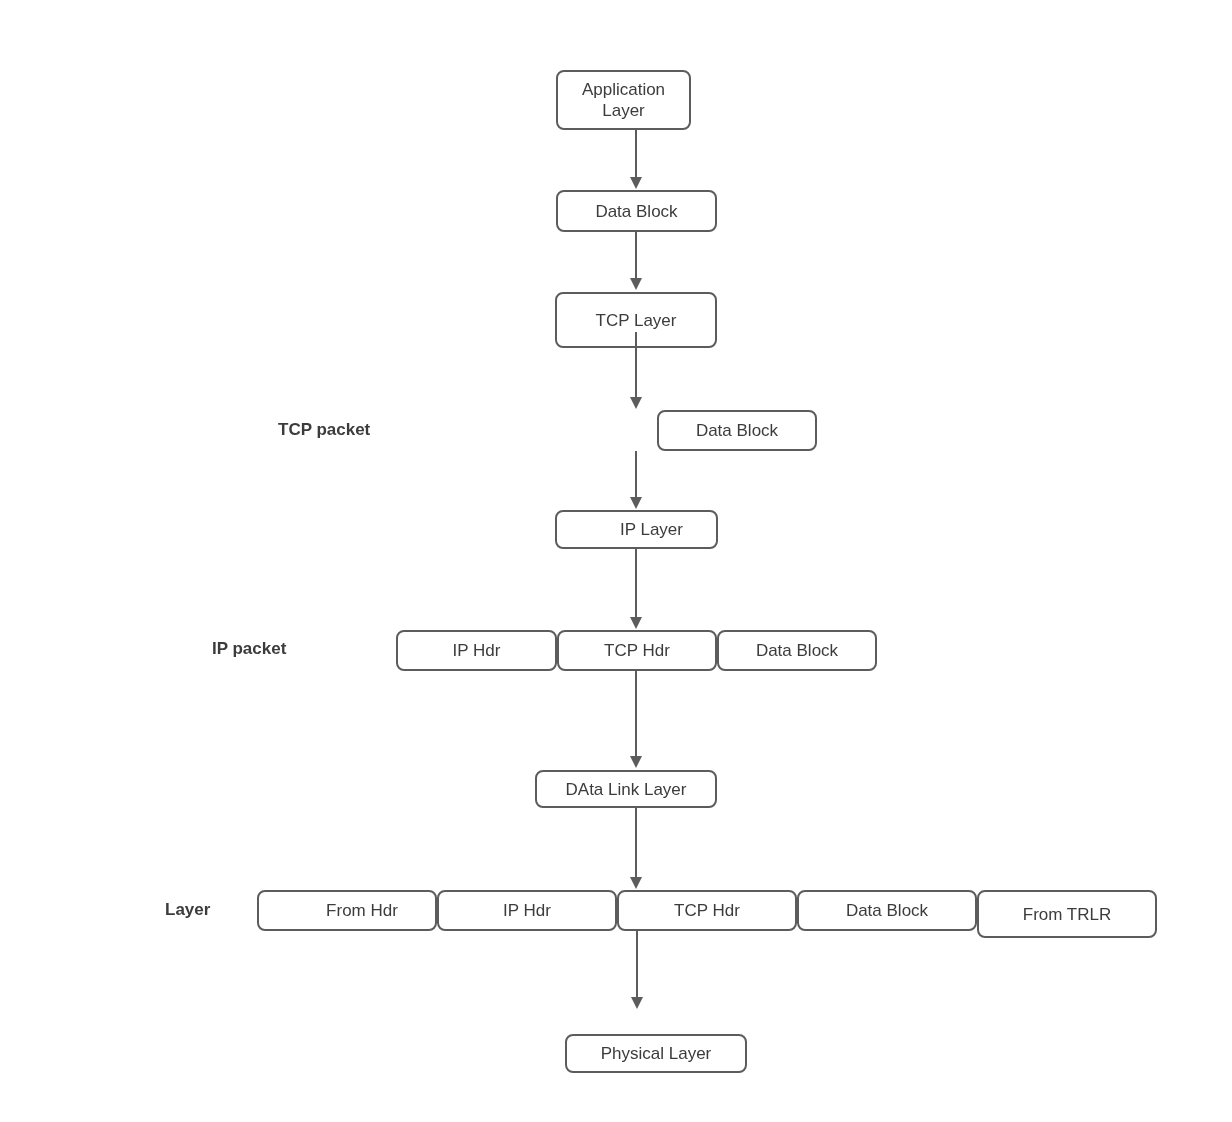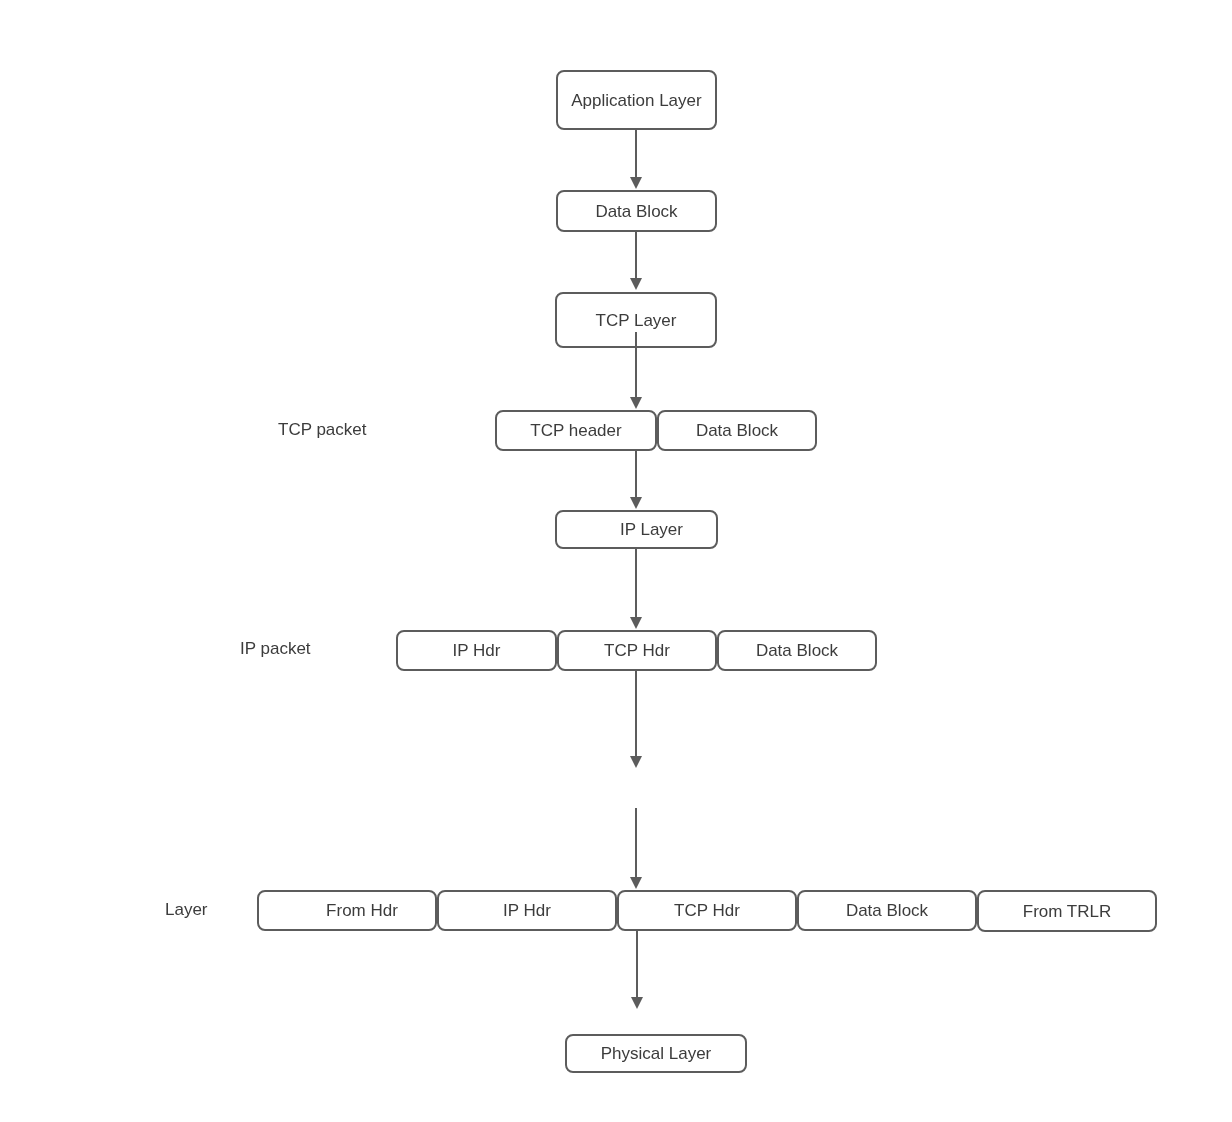--- a/index.html
+++ b/index.html
@@ -32,20 +32,21 @@
     justify-content: center;
     text-align: center;
     padding: 2px 6px;
   }
   .row-label {
     position: absolute;
     color: var(--text);
     font-size: 17px;
     line-height: 21px;
     white-space: nowrap;
+    font-weight: bold;
   }
   .connector {
     position: absolute;
     width: 12px;
     display: flex;
     flex-direction: column;
     align-items: center;
   }
   .connector .shaft {
     width: 2px;
@@ -58,21 +59,21 @@
     border-left: 6px solid transparent;
     border-right: 6px solid transparent;
     border-top: 12px solid var(--connector);
   }
 </style>
 </head>
 <body>
 
 <div class="canvas">
 
-  <div class="node" style="left:556px; top:70px; width:161px; height:60px;">
+  <div class="node" style="left:556px; top:70px; width:135px; height:60px;">
     <span>Application Layer</span>
   </div>
 
   <div class="connector" style="left:630px; top:130px; height:59px;">
     <div class="shaft"></div>
     <div class="head"></div>
   </div>
 
   <div class="node" style="left:556px; top:190px; width:161px; height:42px;">
     <span>Data Block</span>
@@ -87,79 +88,79 @@
     <span>TCP Layer</span>
   </div>
 
   <div class="connector" style="left:630px; top:332px; height:77px;">
     <div class="shaft"></div>
     <div class="head"></div>
   </div>
 
   <div class="row-label" style="left:278px; top:419px;">TCP packet</div>
 
-  <div class="node" style="left:495px; top:410px; width:162px; height:41px;">
-    <span>TCP header</span>
-  </div>
   <div class="node" style="left:657px; top:410px; width:160px; height:41px;">
     <span>Data Block</span>
   </div>
 
   <div class="connector" style="left:630px; top:451px; height:58px;">
     <div class="shaft"></div>
     <div class="head"></div>
   </div>
 
   <div class="node" style="left:555px; top:510px; width:163px; height:39px;padding-left:36px;">
     <span>IP Layer</span>
   </div>
 
   <div class="connector" style="left:630px; top:549px; height:80px;">
     <div class="shaft"></div>
     <div class="head"></div>
   </div>
 
-  <div class="row-label" style="left:240px; top:638px;">IP packet</div>
+  <div class="row-label" style="left:212px; top:638px;">IP packet</div>
 
   <div class="node" style="left:396px; top:630px; width:161px; height:41px;">
     <span>IP Hdr</span>
   </div>
   <div class="node" style="left:557px; top:630px; width:160px; height:41px;">
     <span>TCP Hdr</span>
   </div>
   <div class="node" style="left:717px; top:630px; width:160px; height:41px;">
     <span>Data Block</span>
   </div>
 
   <div class="connector" style="left:630px; top:671px; height:97px;">
     <div class="shaft"></div>
     <div class="head"></div>
   </div>
 
+  <div class="node" style="left:535px; top:770px; width:182px; height:38px;">
+    <span>DAta Link Layer</span>
+  </div>
 
   <div class="connector" style="left:630px; top:808px; height:81px;">
     <div class="shaft"></div>
     <div class="head"></div>
   </div>
 
   <div class="row-label" style="left:165px; top:899px;">Layer</div>
 
   <div class="node" style="left:257px; top:890px; width:180px; height:41px;padding-left:36px;">
     <span>From Hdr</span>
   </div>
   <div class="node" style="left:437px; top:890px; width:180px; height:41px;">
     <span>IP Hdr</span>
   </div>
   <div class="node" style="left:617px; top:890px; width:180px; height:41px;">
     <span>TCP Hdr</span>
   </div>
   <div class="node" style="left:797px; top:890px; width:180px; height:41px;">
     <span>Data Block</span>
   </div>
-  <div class="node" style="left:977px; top:890px; width:180px; height:42px;">
+  <div class="node" style="left:977px; top:890px; width:180px; height:48px;">
     <span>From TRLR</span>
   </div>
 
   <div class="connector" style="left:631px; top:931px; height:78px;">
     <div class="shaft"></div>
     <div class="head"></div>
   </div>
 
   <div class="node" style="left:565px; top:1010px; width:182px; height:39px;margin-top:24px;">
     <span>Physical Layer</span>

